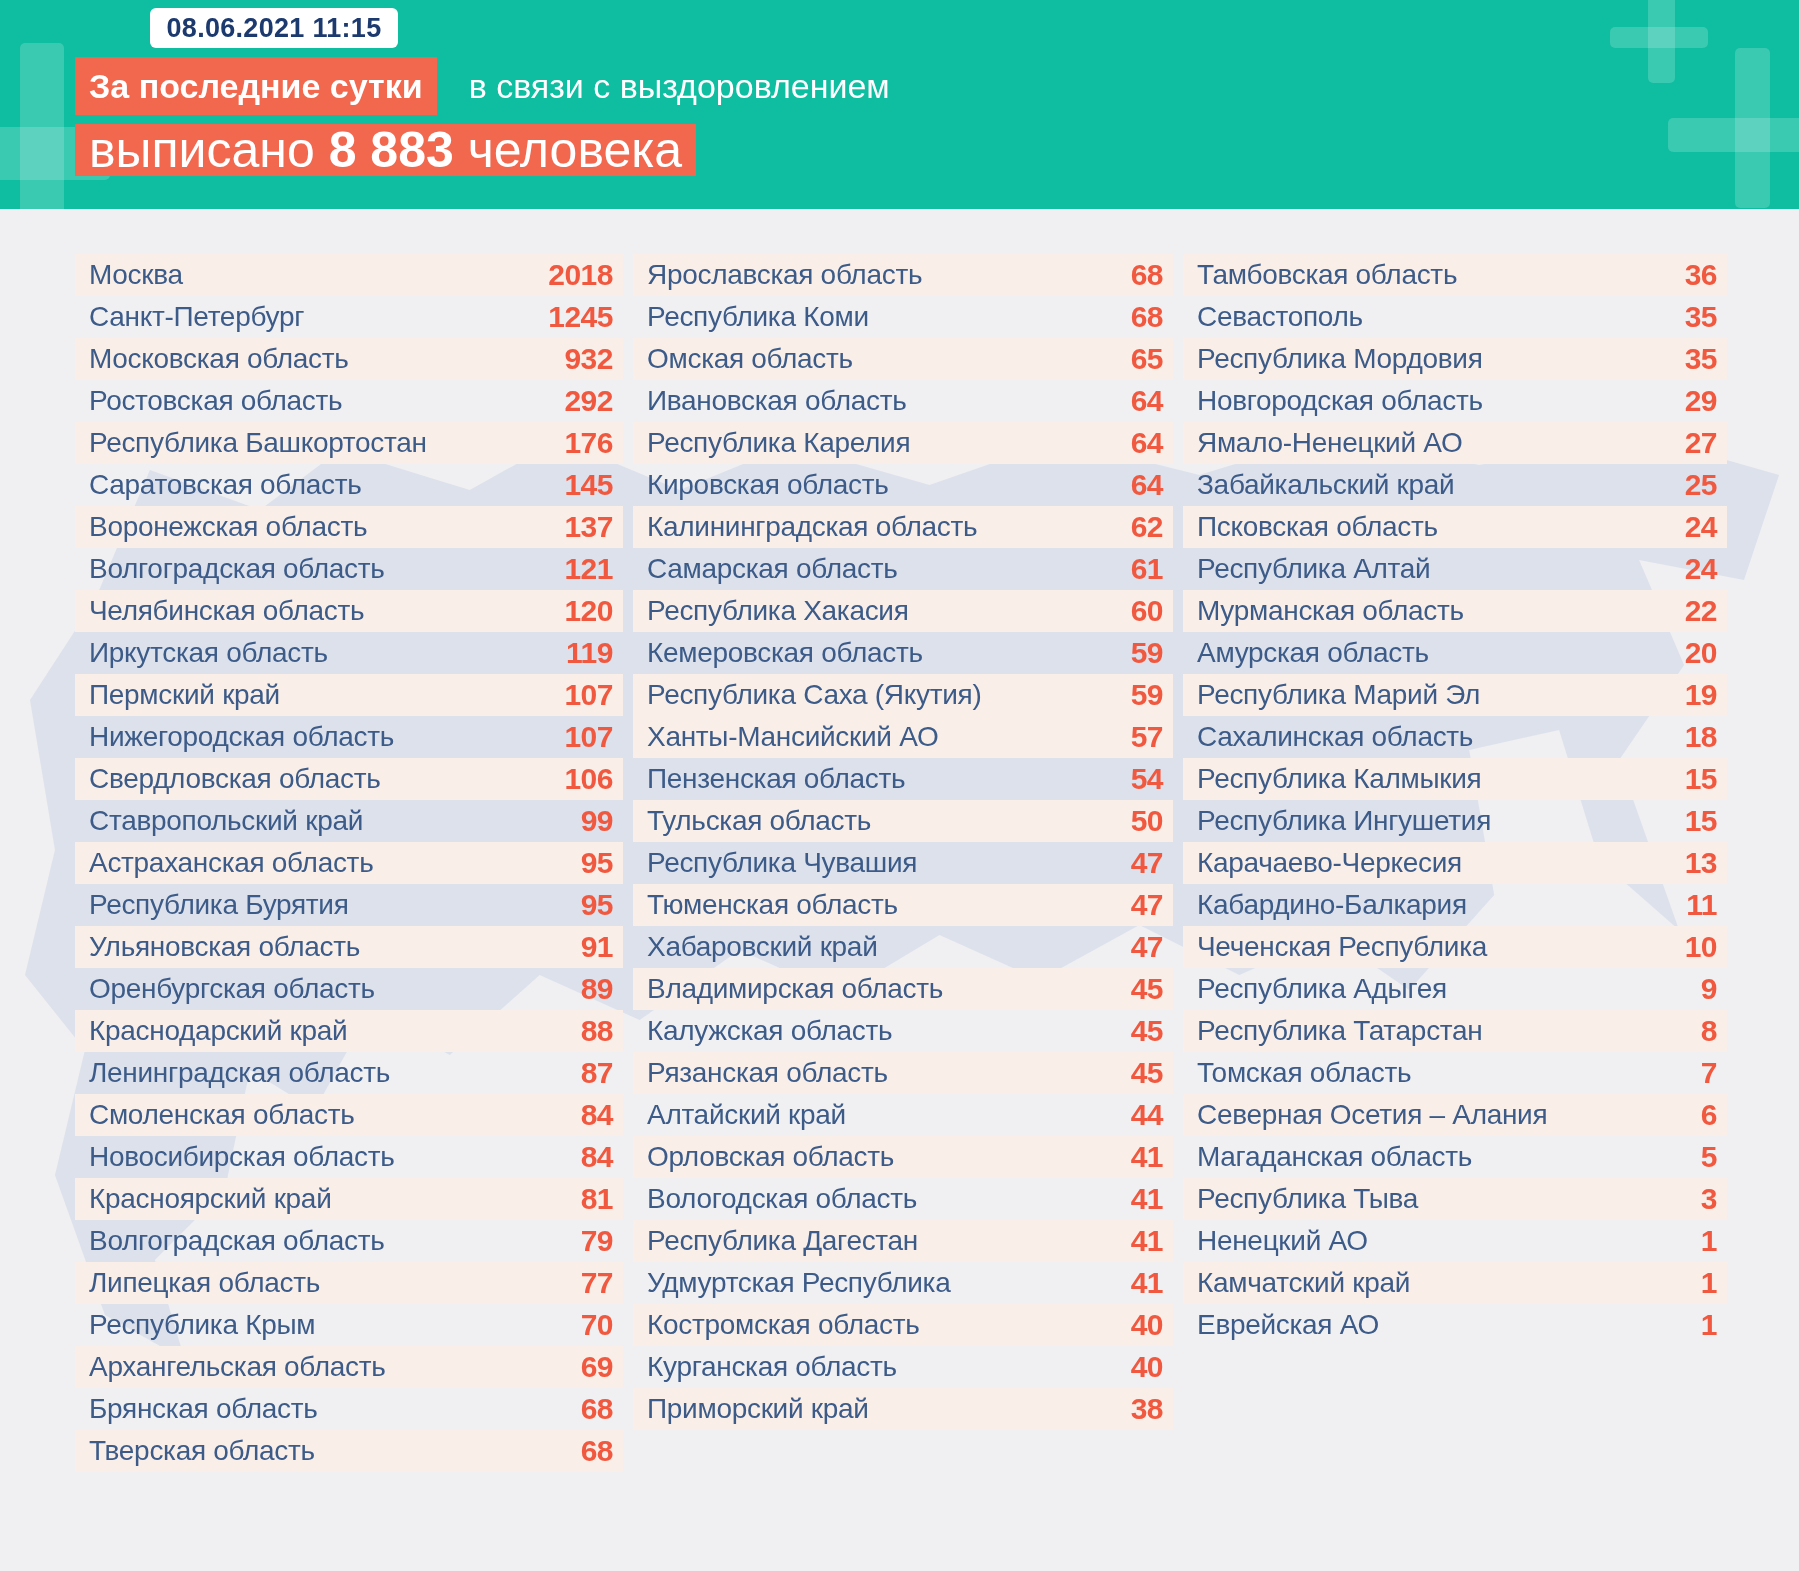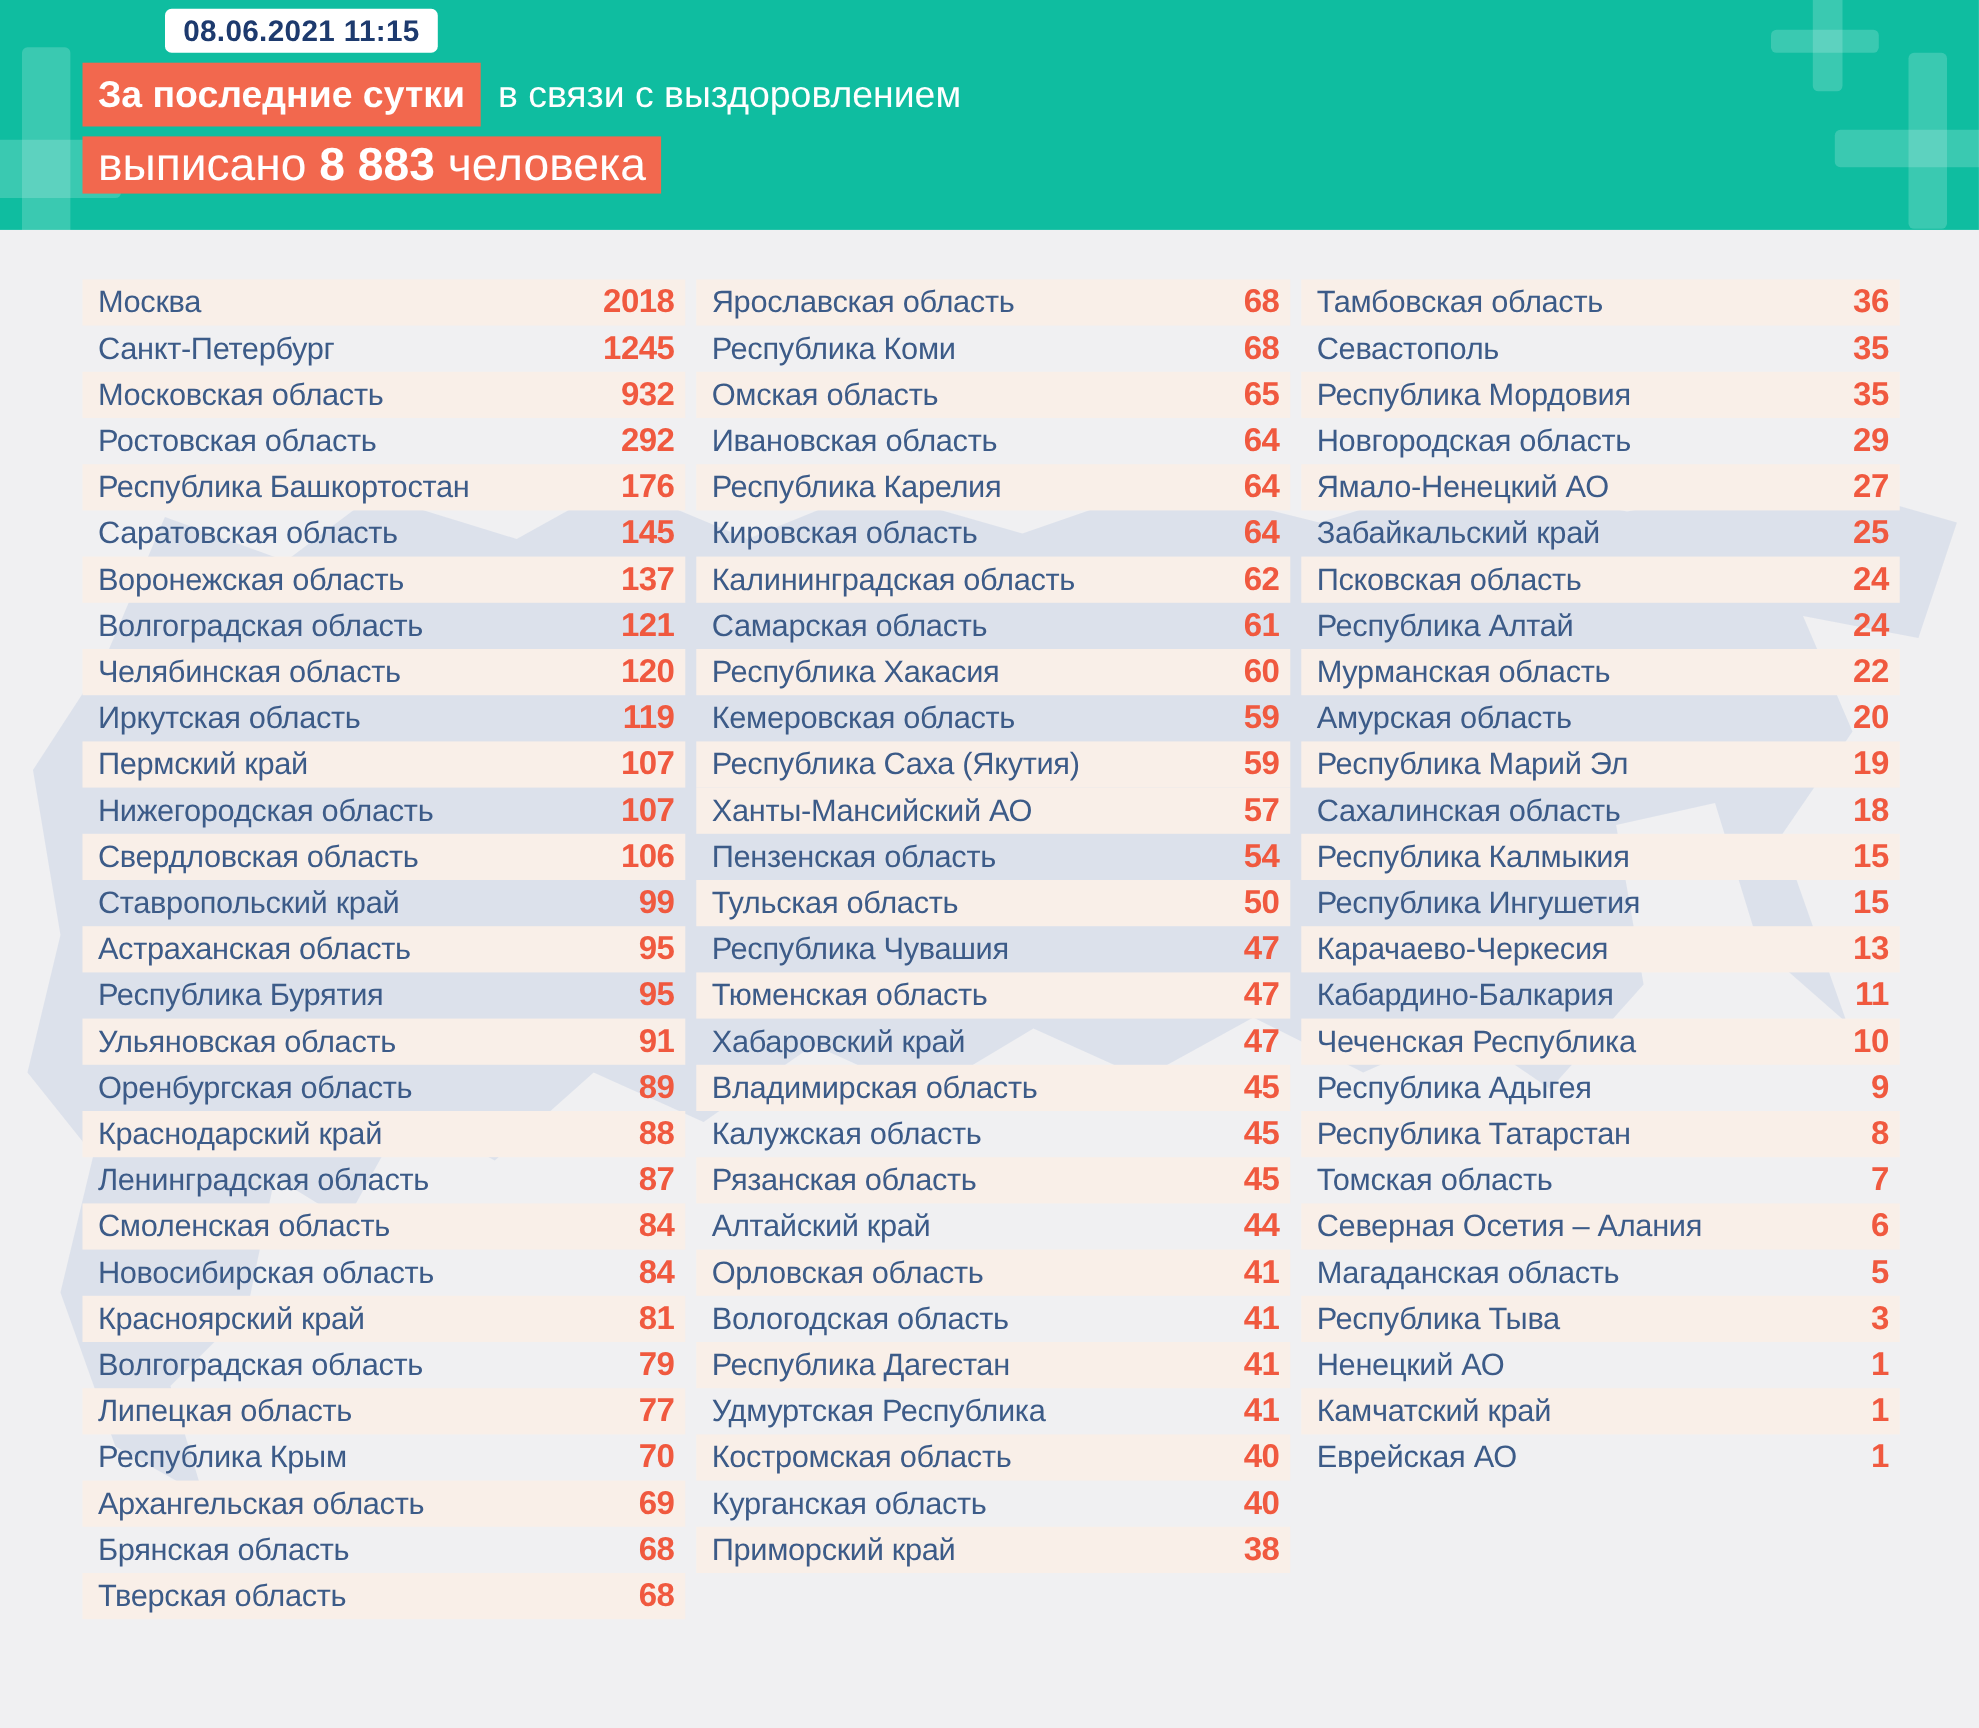--- a/index.html
+++ b/index.html
@@ -31,23 +31,23 @@
   .plus-br{left:1668px;top:48px;width:200px;height:160px;}
   .plus-br::before{left:67px;top:0;width:35px;height:100%;}
   .plus-br::after{left:0;top:70px;width:100%;height:34px;}
 
   .date-badge{position:absolute;left:150px;top:8px;width:248px;height:40px;background:#fff;
               border-radius:6px;display:flex;align-items:center;justify-content:center;
               font-size:27px;font-weight:bold;color:var(--navy);letter-spacing:.3px;}
   .line1{position:absolute;left:75px;top:57px;height:58px;display:flex;align-items:stretch;
          font-size:34px;color:#fff;white-space:nowrap;}
   .line1 .hl{background:var(--orange);display:flex;align-items:center;padding:0 14px;font-weight:bold;}
-  .line1 .rest{display:flex;align-items:center;margin-left:16px;font-weight:400;}
+  .line1 .rest{display:flex;align-items:center;margin-left:32px;font-weight:400;}
   .line2{position:absolute;left:75px;top:124px;height:52px;background:var(--orange);
-         display:flex;align-items:center;padding:0 14px;font-size:42px;color:#fff;font-weight:400;white-space:pre;}
+         display:flex;align-items:center;padding:0 14px;font-size:50px;color:#fff;font-weight:400;white-space:pre;}
   .line2 b{font-weight:bold;}
 
   
   .map{position:absolute;left:0;top:430px;width:1799px;height:1030px;z-index:0;}
   .map-shape{fill:var(--map);opacity:.85;}
 
   
   .col{position:absolute;top:254px;z-index:1;}
   #col-0{left:75px;width:548px;}
   #col-1{left:633px;width:540px;}

